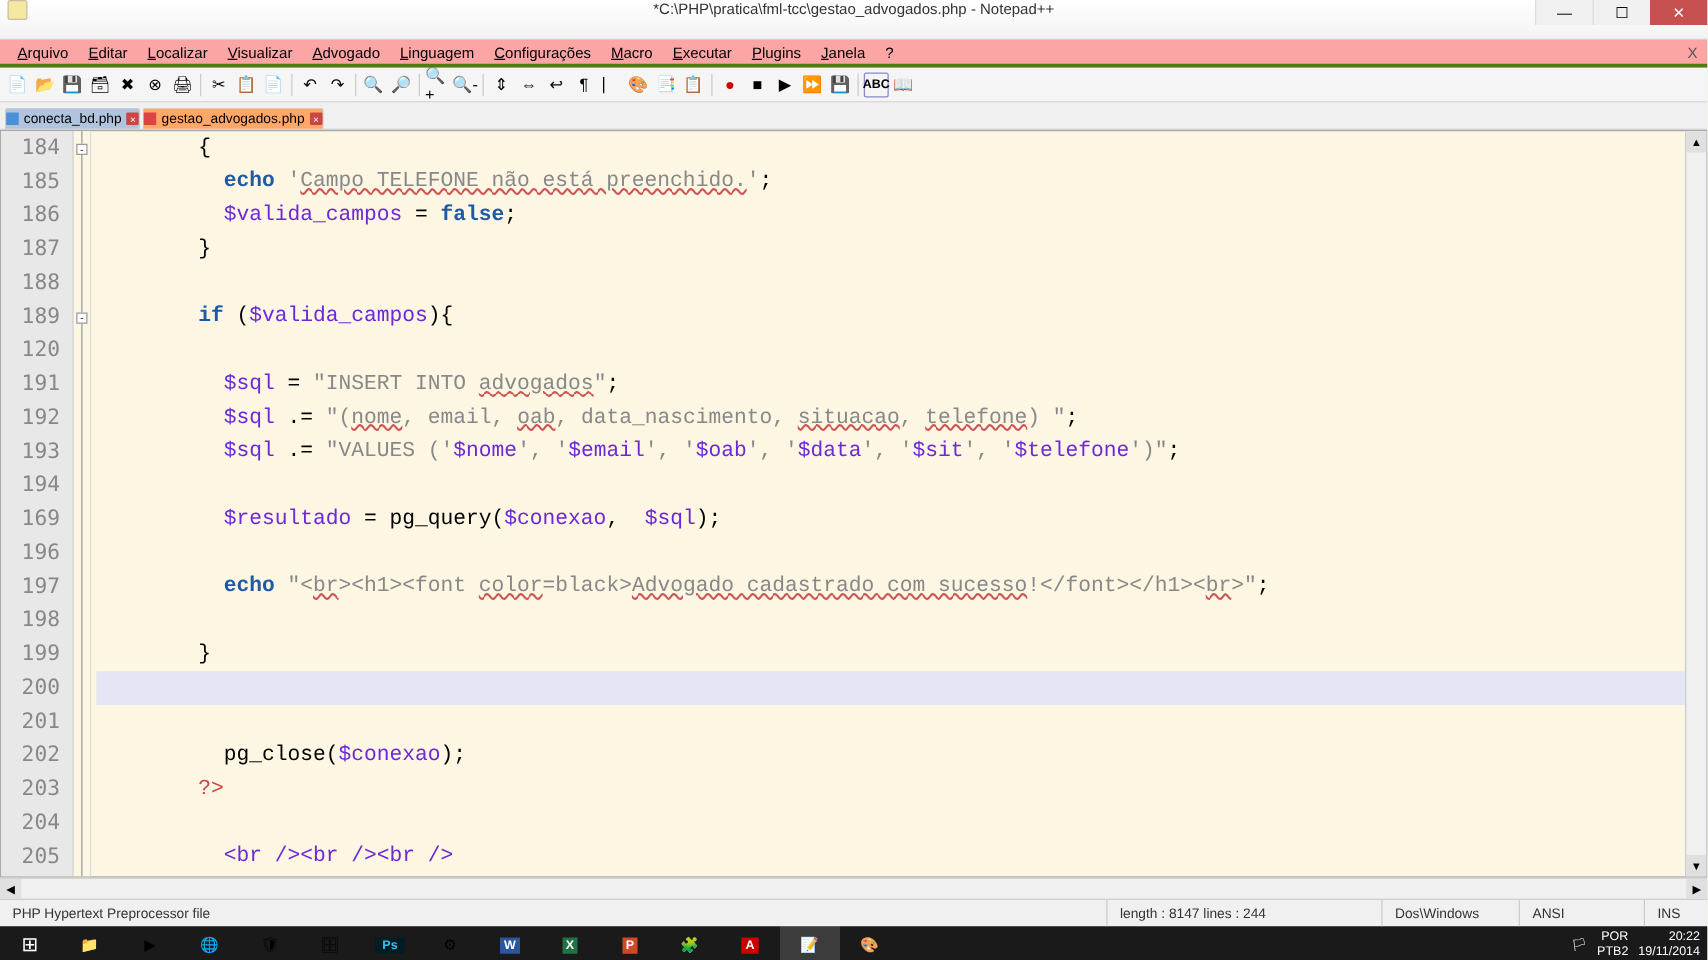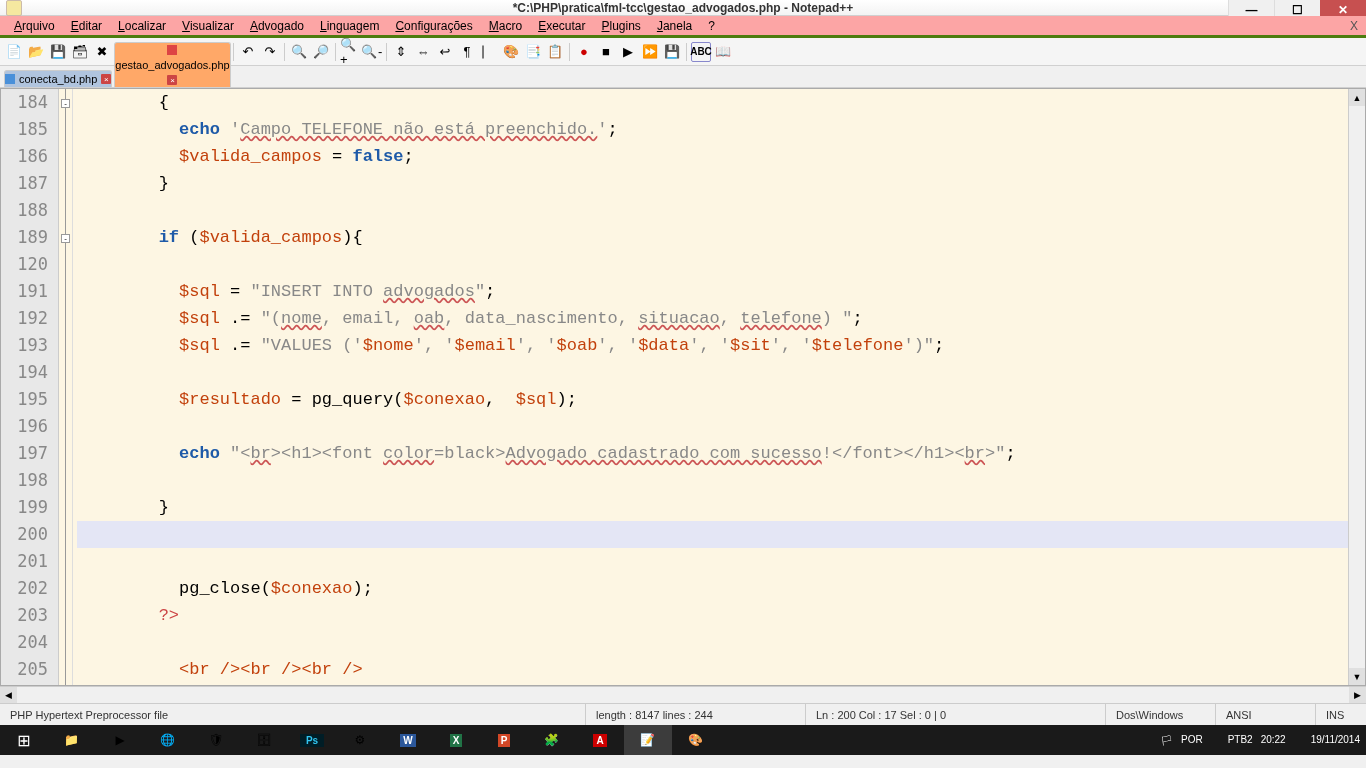--- a/index.html
+++ b/index.html
@@ -1,64 +1,64 @@
 <!DOCTYPE html>
 <html><head>
 <meta charset="utf-8">
 <style>
 * { margin:0; padding:0; box-sizing:border-box; }
 body { font-family:"Segoe UI",Tahoma,sans-serif; font-size:12px; width:1366px; height:768px; overflow:hidden; background:#f0f0f0; color:#000; }
-.titlebar { height:16px; background:linear-gradient(#fff,#f3f3f3); border-bottom:1px solid #d0d0d0; display:flex; align-items:center; position:relative;font-weight:bold; }
+.titlebar { height:32px; background:linear-gradient(#fff,#f3f3f3); border-bottom:1px solid #d0d0d0; display:flex; align-items:flex-start; position:relative; }
 .app-icon { width:16px; height:16px; margin:0 6px; background:#f5e8a0; border:1px solid #cba; border-radius:2px; }
 .title-text { position:absolute; left:50%; transform:translateX(-50%); font-size:12px; color:#333; }
 .win-controls { position:absolute; right:0; top:0; display:flex; }
 .win-btn { width:46px; height:20px; display:flex; align-items:center; justify-content:center; font-size:12px; line-height:1; }
 .win-min,.win-max { background:#f0f0f0; border-left:1px solid #ddd; }
 .win-close { background:#c75050; color:#fff; }
 .menubar { height:22px; background:#fca5a5; border-bottom:3px solid #4d7c0f; display:flex; align-items:center; padding:0 6px; position:relative; }
 .menu-item { padding:2px 8px; font-size:12px; text-decoration:underline; text-decoration-color:transparent; }
 .menu-item::first-letter { text-decoration:underline; }
 .menu-x { position:absolute; right:8px; font-size:12px; color:#555; }
 .toolbar { height:28px; background:#f5f5f5; border-bottom:1px solid #d0d0d0; display:flex; align-items:center; padding:2px 4px; gap:2px; }
 .tb-btn { width:20px; height:20px; display:flex; align-items:center; justify-content:center; font-size:13px; border-radius:2px; }
 .tb-sep { width:1px; height:18px; background:#ccc; margin:0 2px; }
 .tabbar { height:22px; background:#f0f0f0; border-bottom:1px solid #d0d0d0; display:flex; align-items:flex-end; padding:0 4px; }
 .tab { display:flex; align-items:center; gap:4px; padding:2px 0; font-size:11px; border:1px solid #ccc; border-bottom:none; margin-right:2px; border-radius:3px 3px 0 0; }
 .tab.inactive { background:#b0c4de; }
-.tab.active { background:#ffa868;flex-direction:column; }
+.tab.active { background:#ffa868; }
 .tab-icon { width:10px; height:10px; display:inline-block; }
 .tab-close { width:10px; height:10px; background:#c44; border-radius:1px; display:inline-flex; align-items:center; justify-content:center; color:#fff; font-size:8px; }
 .editor { position:relative; height:598px; background:#fdf6e3; display:flex; border:1px solid #aaa; }
 .gutter { width:58px; background:#e8e8e8; border-right:1px solid #ccc; font-family:Consolas,monospace; font-size:17px; color:#888; text-align:right; padding-right:10px; line-height:27px; }
 .fold-col { width:14px; background:#fdf6e3; border-right:1px solid #ddd; position:relative; }
 .fold-line { position:absolute; left:6px; top:0; bottom:0; width:0; border-left:1px solid #999; }
 .fold-box { position:absolute; left:2px; width:9px; height:9px; border:1px solid #999; background:#fff; font-size:8px; line-height:7px; text-align:center; }
 .code { flex:1; font-family:Consolas,"Courier New",monospace; font-size:17px; line-height:27px; white-space:pre; overflow:hidden; padding-left:4px; position:relative; }
 .code-line { height:27px; }
 .code-line.current { background:#e4e6f5; }
 .kw { color:#1e5aa8; font-weight:bold; }
 .str { color:#888; }
-.var { color:#c2410c; }
+.var { color:#6d28d9; }
 .op { color:#000; }
 .spell { text-decoration:underline wavy #c55; }
 .php-tag { color:#c44; }
 .vscroll { width:17px; background:#f0f0f0; border-left:1px solid #ccc; position:relative; }
 .vs-btn { height:17px; background:#e0e0e0; display:flex; align-items:center; justify-content:center; font-size:9px; }
 .hscroll { height:17px; background:#f0f0f0; border-top:1px solid #ccc; display:flex; }
 .hs-btn { width:17px; background:#e0e0e0; display:flex; align-items:center; justify-content:center; font-size:9px; }
 .hs-track { flex:1; }
 .statusbar { height:22px; background:#f0f0f0; border-top:1px solid #ccc; display:flex; align-items:center; font-size:11px; color:#333; }
 .status-cell { padding:0 10px; border-right:1px solid #ccc; height:100%; display:flex; align-items:center; }
 .status-cell.grow { flex:1; }
 .taskbar { height:30px; background:#1a1a1a; display:flex; align-items:center; }
 .start { width:48px; height:30px; display:flex; align-items:center; justify-content:center; color:#fff; font-size:16px; }
 .task-item { width:48px; height:30px; display:flex; align-items:center; justify-content:center; position:relative; }
 .task-item.active { background:rgba(255,255,255,0.15); }
 .tray { margin-left:auto; display:flex; align-items:center; color:#fff; font-size:10px; padding-right:6px; gap:8px; }
-.tray-col { display:flex; flex-direction:row; align-items:flex-end; line-height:12px;gap:25px; }
+.tray-col { display:flex; flex-direction:column; align-items:flex-end; line-height:12px; }
 .tb-ico { display:inline-block; }
 </style>
 </head>
 <body>
 
 <div class="titlebar">
   <div class="app-icon"></div>
   <div class="title-text">*C:\PHP\pratica\fml-tcc\gestao_advogados.php - Notepad++</div>
   <div class="win-controls">
     <div class="win-btn win-min">—</div>
@@ -143,21 +143,21 @@
       <div>185</div>
       <div>186</div>
       <div>187</div>
       <div>188</div>
       <div>189</div>
       <div>120</div>
       <div>191</div>
       <div>192</div>
       <div>193</div>
       <div>194</div>
-      <div>195</div>
+      <div>169</div>
       <div>196</div>
       <div>197</div>
       <div>198</div>
       <div>199</div>
       <div>200</div>
       <div>201</div>
       <div>202</div>
       <div>203</div>
       <div>204</div>
       <div>205</div>
@@ -176,21 +176,20 @@
 </div>
 <div class="hscroll">
   <div class="hs-btn">◀</div>
   <div class="hs-track"></div>
   <div class="hs-btn">▶</div>
 </div>
 
 <div class="statusbar">
   <div class="status-cell grow">PHP Hypertext Preprocessor file</div>
   <div class="status-cell" style="width:220px">length : 8147    lines : 244</div>
-  <div class="status-cell" style="width:300px">Ln : 200    Col : 17    Sel : 0 | 0</div>
   <div class="status-cell" style="width:110px">Dos\Windows</div>
   <div class="status-cell" style="width:100px">ANSI</div>
   <div class="status-cell" style="width:50px;border-right:none">INS</div>
 </div>
 
 <div class="taskbar">
   <div class="start">⊞</div>
   <div class="task-item">
       <span class="tb-ico">📁</span>
     </div>

